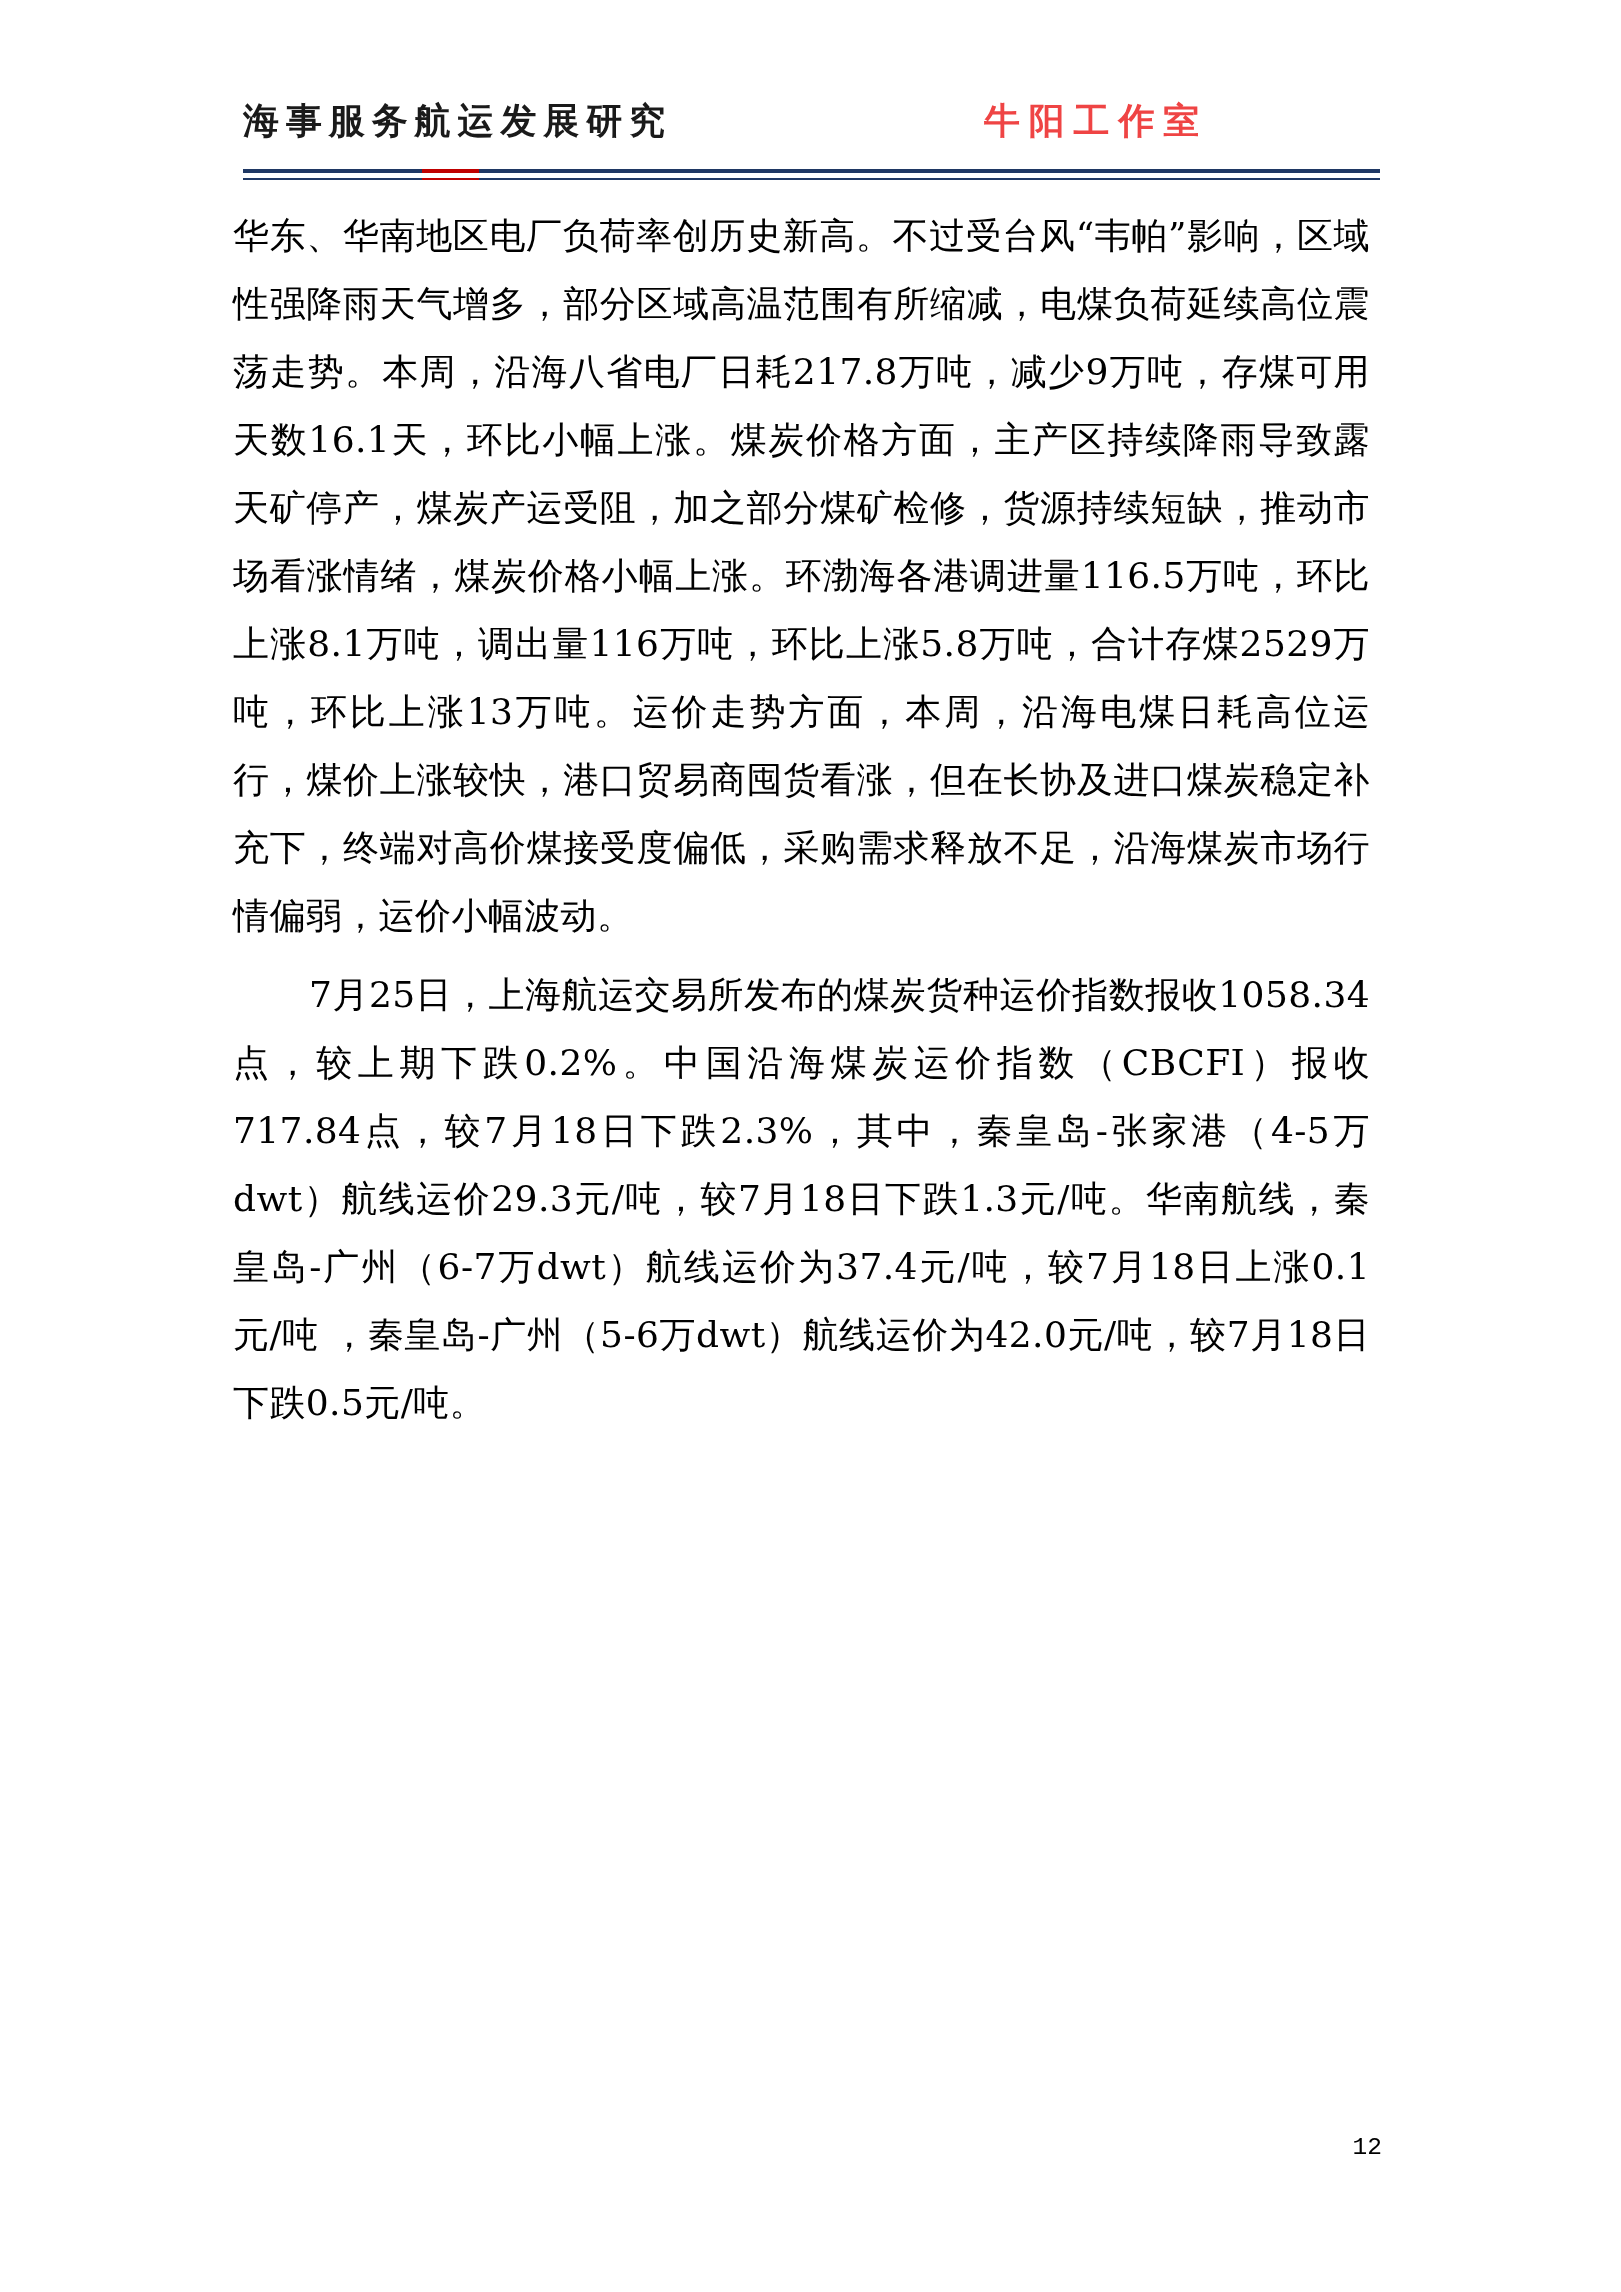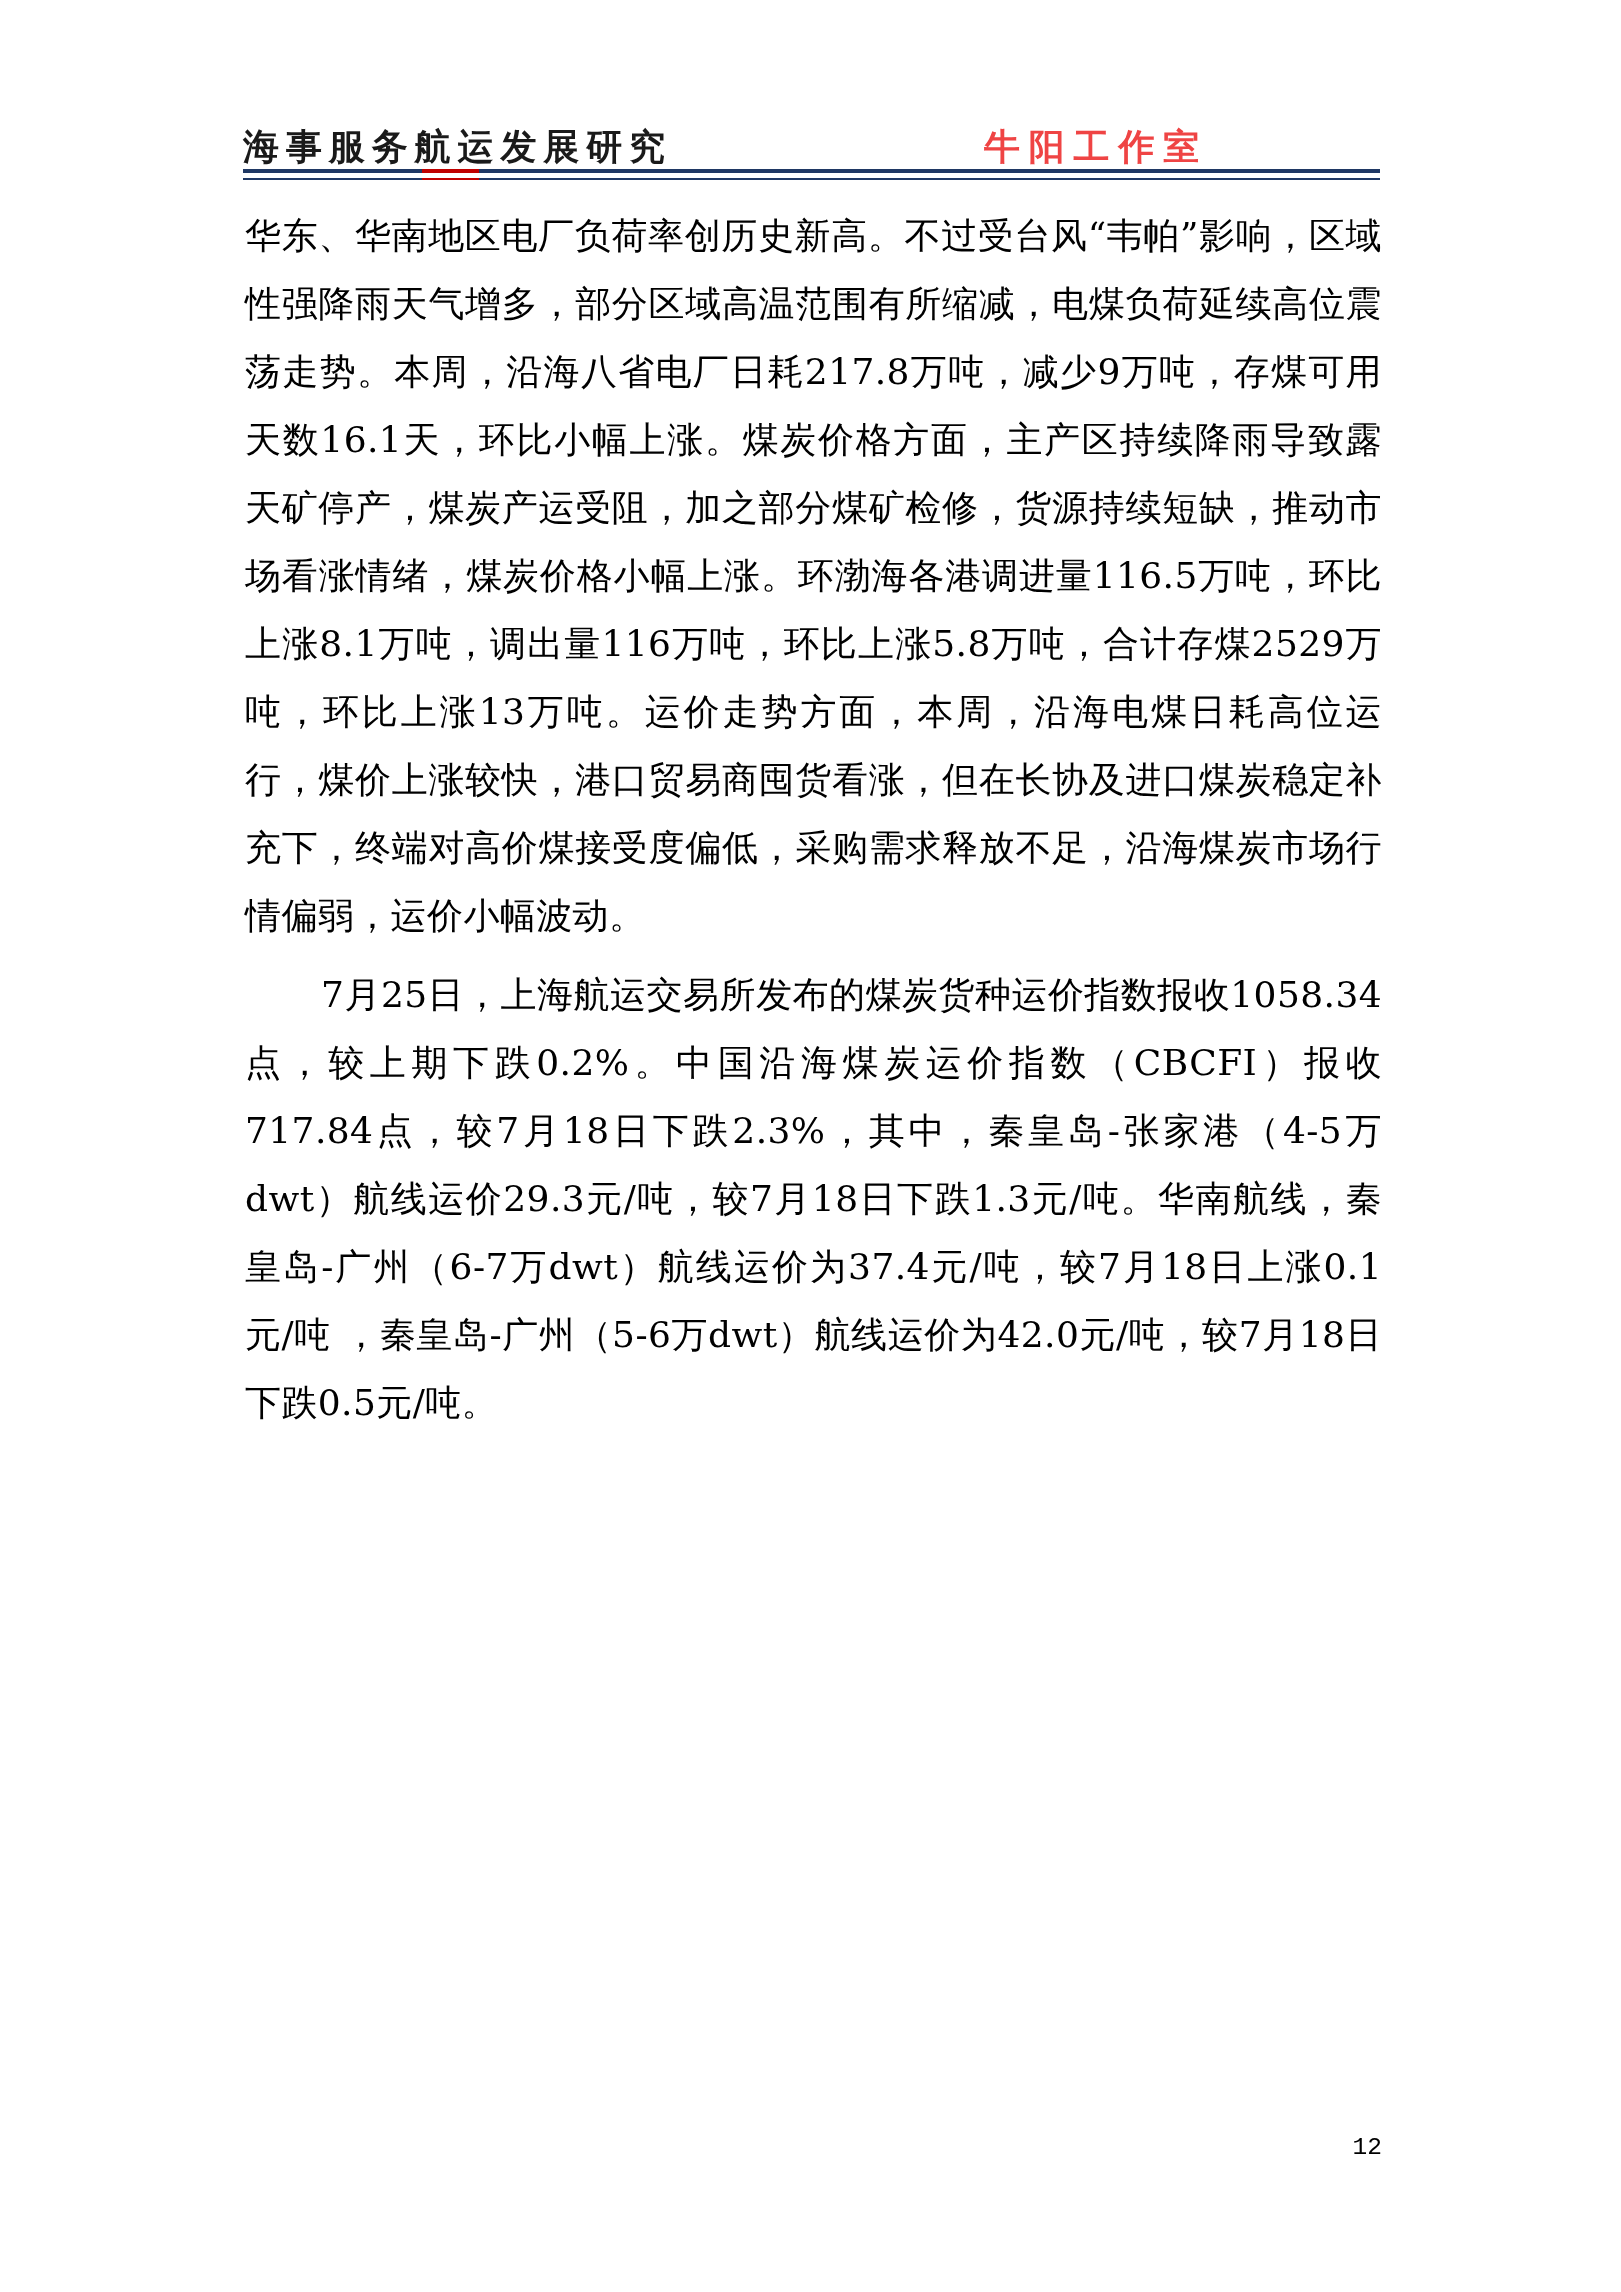--- a/index.html
+++ b/index.html
@@ -20,21 +20,21 @@
   }
 
   
   .doc-header {
     position: absolute;
     left: 243px;
     top: 76px;
     width: 1137px;
     height: 88px;
     display: flex;
-    align-items: flex-end;
+    align-items: center;
     justify-content: space-between;
   }
   .header-left {
     font-family: "DejaVu Serif", "Liberation Serif", serif;
     font-weight: bold;
     font-size: 36px;
     letter-spacing: 6.9px;
     color: #1a1a1a;
     line-height: 1;
     white-space: nowrap;
@@ -87,21 +87,21 @@
     left: 179px;
     top: 8.8px;
     width: 57px;
     height: 2px;
     background: #c00000;
   }
 
   
   .content {
     position: absolute;
-    left: 245px;
+    left: 233px;
     top: 202px;
     width: 1137px;
   }
   p.para {
     margin: 0;
     font-family: "DejaVu Serif", "Liberation Serif", serif;
     font-size: 36px;
     line-height: 68px;
     color: #000000;
     text-align: justify;

